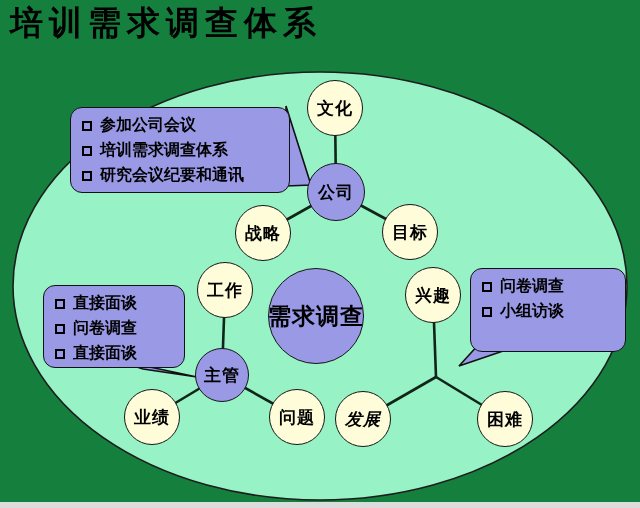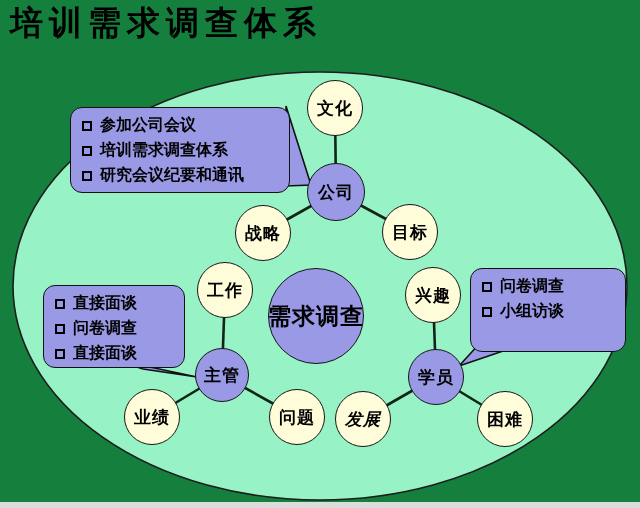--- a/index.html
+++ b/index.html
@@ -105,21 +105,20 @@
   <div class="node yellow" id="n-wenhua">文化</div>
   <div class="node purple" id="n-gongsi">公司</div>
   <div class="node yellow" id="n-zhanlue">战略</div>
   <div class="node yellow" id="n-mubiao">目标</div>
   <div class="node yellow" id="n-xingqu">兴趣</div>
   <div class="node yellow" id="n-gongzuo">工作</div>
   <div class="node purple" id="n-zhuguan">主管</div>
   <div class="node yellow" id="n-wenti">问题</div>
   <div class="node yellow" id="n-yeji">业绩</div>
   <div class="node yellow" id="n-fazhan">发展</div>
-  <div class="node purple" id="n-xueyuan">学员</div>
   <div class="node yellow" id="n-kunnan">困难</div>
   <div class="node purple" id="n-center">需求调查</div>
 
   <div class="callout" id="co-company">
     <div class="item">
       <span class="bullet"></span>
       <span>参加公司会议</span>
     </div>
     <div class="item">
       <span class="bullet"></span>

